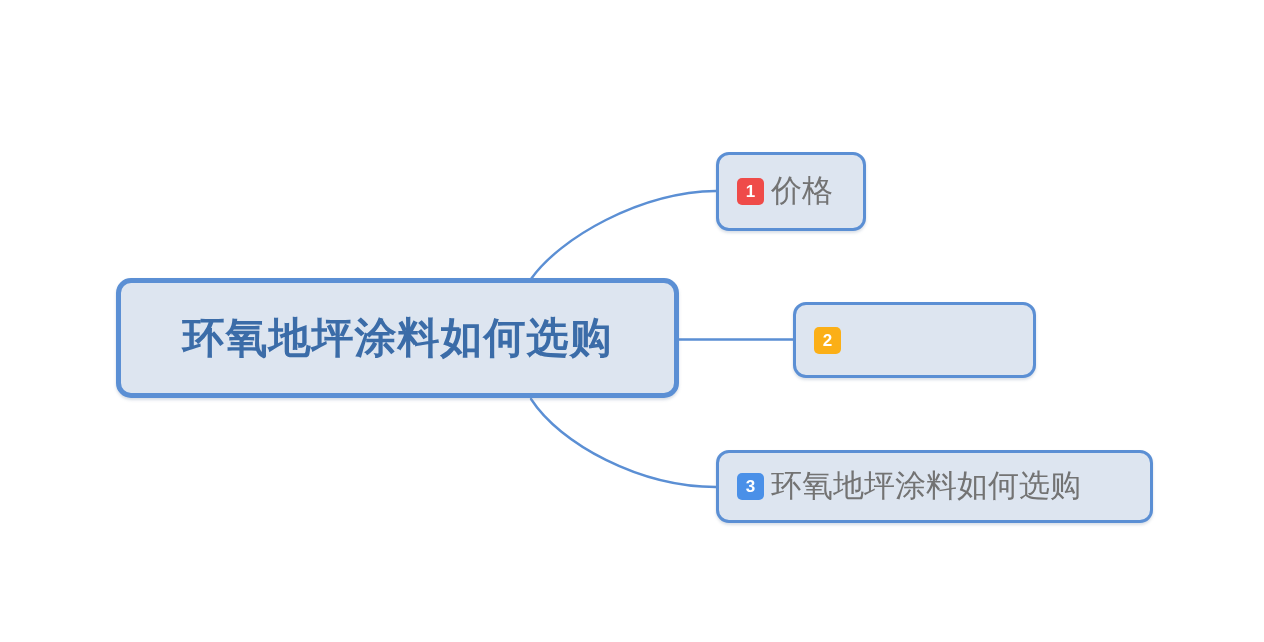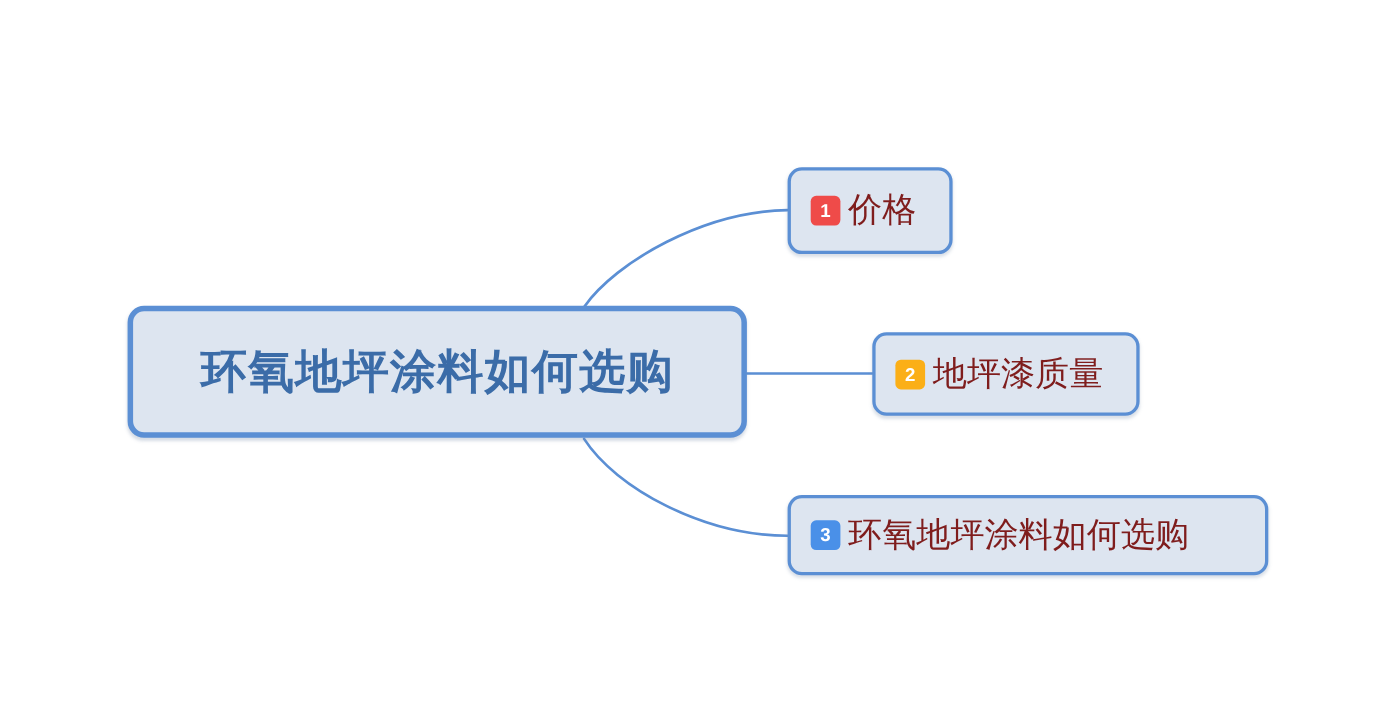--- a/index.html
+++ b/index.html
@@ -80,21 +80,21 @@
     justify-content: center;
     line-height: 1;
     margin-right: 7px;
   }
   .badge-red    { background: #ef4b49; }
   .badge-orange { background: #fbaf17; }
   .badge-blue   { background: #4a90e8; }
 
   .branch-label {
     font-size: 31px;
-    color: #7f1d1d;
+    color: #737373;
     line-height: 1.1;
     white-space: nowrap;
   }
 </style>
 </head>
 <body>
 
 <div id="canvas">
 
   <svg id="connector-layer" viewBox="0 0 1264 642" width="1264" height="642">
@@ -107,21 +107,20 @@
     <span class="root-title">环氧地坪涂料如何选购</span>
   </div>
 
   <div class="node node-branch branch-1">
     <span class="badge badge-red">1</span>
     <span class="branch-label">价格</span>
   </div>
 
   <div class="node node-branch branch-2">
     <span class="badge badge-orange">2</span>
-    <span class="branch-label">地坪漆质量</span>
   </div>
 
   <div class="node node-branch branch-3">
     <span class="badge badge-blue">3</span>
     <span class="branch-label">环氧地坪涂料如何选购</span>
   </div>
 
 </div>
 
 </body></html>

